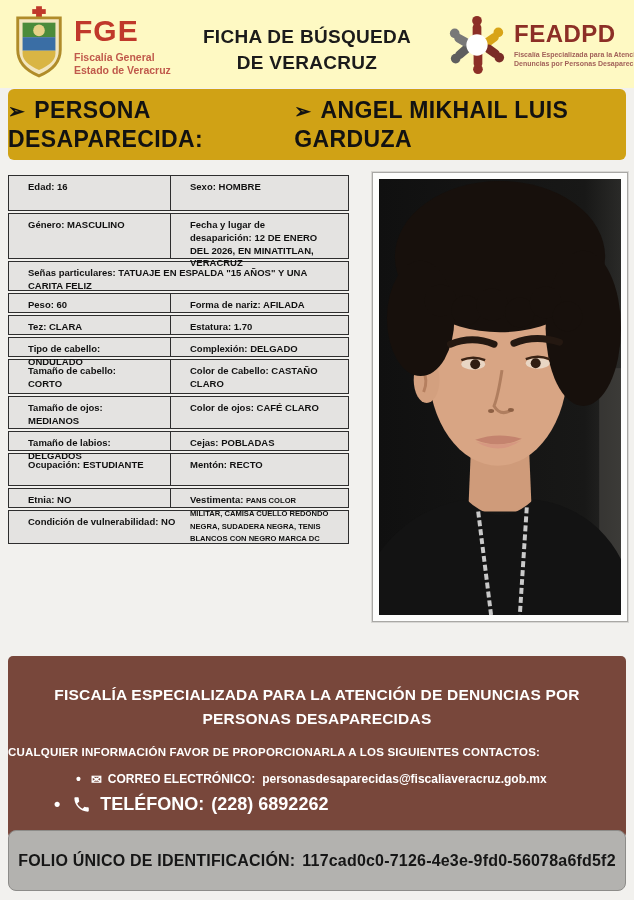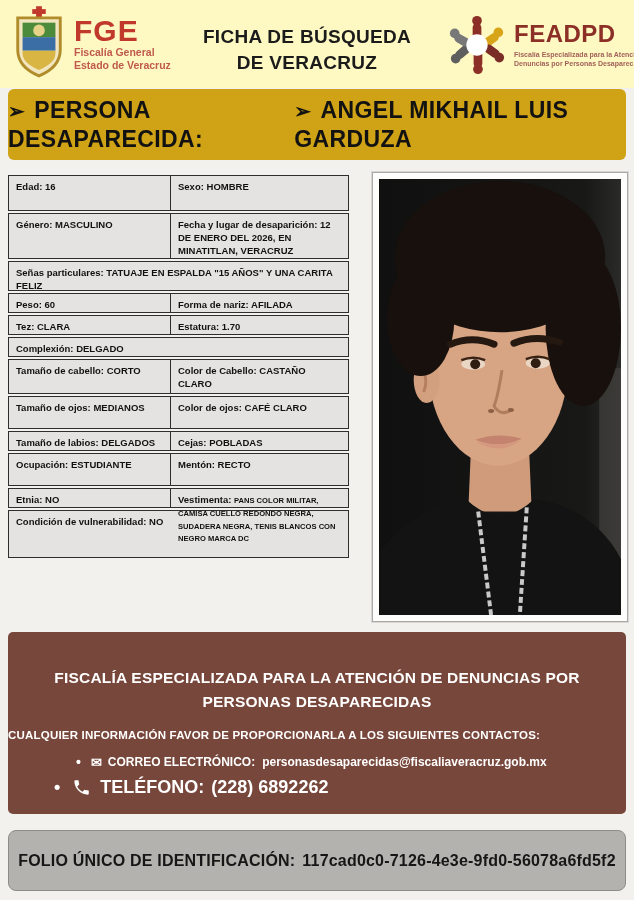--- a/index.html
+++ b/index.html
@@ -7,49 +7,49 @@
     width:634px;height:900px;position:relative;overflow:hidden;
     background:#f2f1ee;
     font-family:"Liberation Sans", sans-serif;
     -webkit-font-smoothing:antialiased;
   }
   
   .header{position:absolute;left:0;top:0;width:634px;height:88px;background:#fef9c3;}
   .fge-logo{position:absolute;left:10px;top:5px;width:58px;height:74px;}
   .fge-text{position:absolute;left:74px;top:16px;line-height:1;}
   .fge-abbr{font-size:30px;font-weight:800;color:#c0392b;letter-spacing:1px;}
-  .fge-sub{font-size:10.5px;font-weight:700;color:#c05a4c;line-height:1.25;}
+  .fge-sub{margin-top:5px;font-size:10.5px;font-weight:700;color:#c05a4c;line-height:1.25;}
   .title{position:absolute;left:167px;top:24px;width:280px;text-align:center;
          font-size:19px;font-weight:800;color:#1b1b1b;line-height:1.35;letter-spacing:.3px;}
   .feadpd{position:absolute;left:446px;top:8px;width:188px;height:74px;overflow:hidden;display:flex;align-items:center;}
   .feadpd-logo{width:62px;height:62px;flex:0 0 62px;}
   .feadpd-textblock{margin-left:6px;line-height:1;}
   .feadpd-abbr{font-size:24px;font-weight:800;color:#8c2f26;letter-spacing:.5px;}
   .feadpd-sub{margin-top:4px;font-size:7px;font-weight:700;color:#a2625a;line-height:1.35;white-space:nowrap;}
   
   .banner{position:absolute;left:8px;top:89px;width:618px;height:71px;border-radius:6px;
           display:flex;flex-direction:row;justify-content:center;align-items:center;
           color:#121212;font-weight:800;font-size:23px;letter-spacing:.4px;line-height:1.25;}
   .banner .arrow{margin-right:9px;font-size:20px;}
   
   .dtable{position:absolute;left:8px;top:175px;width:341px;}
   .drow{display:flex;background:#e4e3e1;border:1.6px solid #2e2e2e;margin-bottom:2px;box-sizing:border-box;}
-  .dcell{padding:5px 7px;box-sizing:border-box;font-size:9.5px;font-weight:700;color:#111;line-height:1.35;}
+  .dcell{padding:5px 19px;box-sizing:border-box;font-size:9.5px;font-weight:700;color:#111;line-height:1.35;}
   .c1{width:162px;border-right:1.6px solid #2e2e2e;}
   .c2{flex:1;}
   .cfull{width:100%;}
   .val-small{font-size:7.6px;font-weight:700;}
-  .h36{height:36px}.h44{height:46px}.h30{height:30px}.h34{height:20px}.h35{height:35px}.h33{height:33px}.h42{height:48px}
+  .h36{height:36px}.h44{height:46px}.h30{height:30px}.h34{height:20px}.h35{height:35px}.h33{height:33px}.h42{height:34px}
   
   .photo-frame{position:absolute;left:372px;top:172px;width:256px;height:450px;background:#fdfdfc;
                border:1px solid #a9a8a5;box-shadow:0 0 0 1px #d8d7d4;box-sizing:border-box;padding:6px;}
   .photo-frame svg{display:block;width:100%;height:100%;}
   
-  .contact{position:absolute;left:8px;top:632px;width:618px;height:182px;border-radius:5px;
-           color:#ffffff;box-sizing:border-box;padding-top:34px;}
+  .contact{position:absolute;left:8px;top:656px;width:618px;height:182px;border-radius:5px;
+           color:#ffffff;box-sizing:border-box;padding-top:27px;}
   .contact-title{text-align:center;font-size:15.5px;font-weight:800;line-height:1.55;letter-spacing:.2px;}
   .contact-sub{text-align:left;font-size:11.5px;font-weight:800;margin-top:15px;letter-spacing:.2px;}
   .contact-row{display:flex;align-items:center;font-weight:800;}
   .row-email{margin-top:13px;padding-left:68px;font-size:12px;}
   .row-phone{margin-top:7px;padding-left:46px;font-size:18px;}
   .bullet{margin-right:10px;font-size:14px;}
   .row-phone .bullet{font-size:18px;margin-right:12px;}
   .mail-glyph{margin-right:6px;font-size:13px;}
   .phone-svg{width:19px;height:19px;margin-right:9px;}
   .contact-val{margin-left:7px;font-weight:700;}
@@ -133,20 +133,21 @@
   </div>
   <div class="drow h34">
     <div class="dcell c1"><span>Peso:</span> <span>60</span></div>
     <div class="dcell c2"><span>Forma de nariz:</span> <span>AFILADA</span></div>
   </div>
   <div class="drow h34">
     <div class="dcell c1"><span>Tez:</span> <span>CLARA</span></div>
     <div class="dcell c2"><span>Estatura:</span> <span>1.70</span></div>
   </div>
   <div class="drow h34">
+    <div class="dcell c1"><span>Tipo de cabello:</span> <span>ONDULADO</span></div>
     <div class="dcell c2"><span>Complexión:</span> <span>DELGADO</span></div>
   </div>
   <div class="drow h35">
     <div class="dcell c1"><span>Tamaño de cabello:</span> <span>CORTO</span></div>
     <div class="dcell c2"><span>Color de Cabello:</span> <span>CASTAÑO CLARO</span></div>
   </div>
   <div class="drow h33">
     <div class="dcell c1"><span>Tamaño de ojos:</span> <span>MEDIANOS</span></div>
     <div class="dcell c2"><span>Color de ojos:</span> <span>CAFÉ CLARO</span></div>
   </div>

